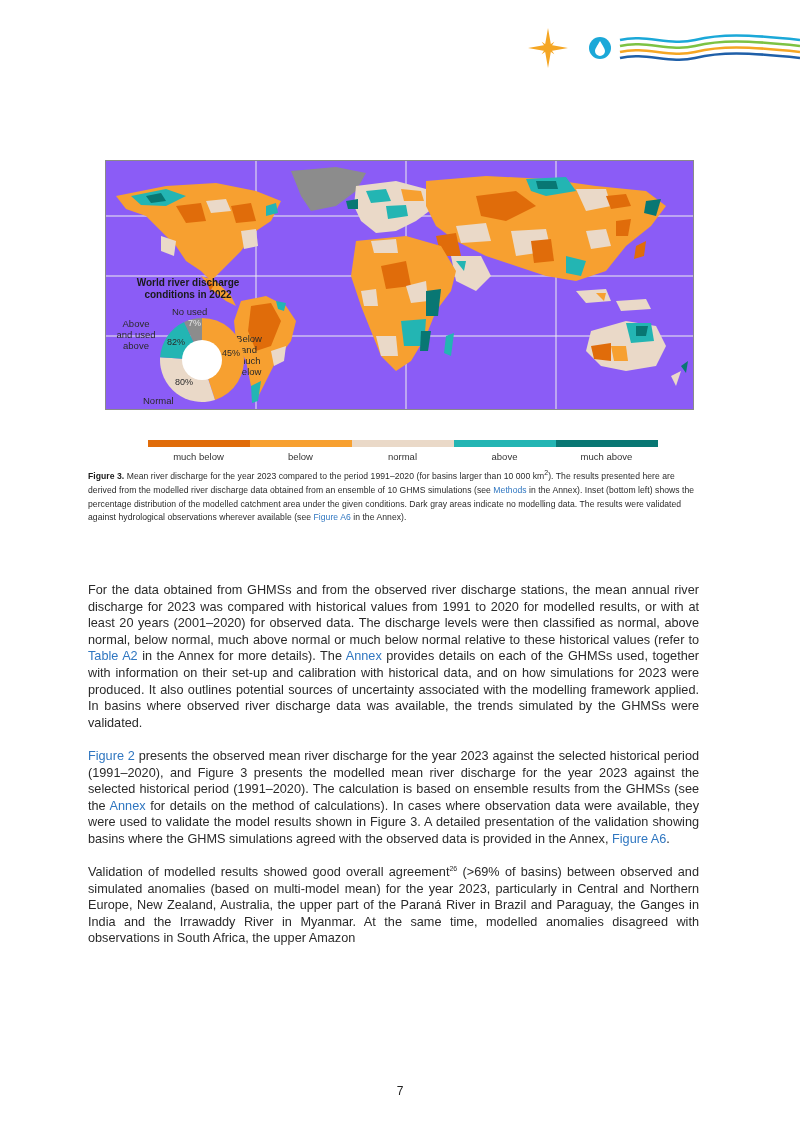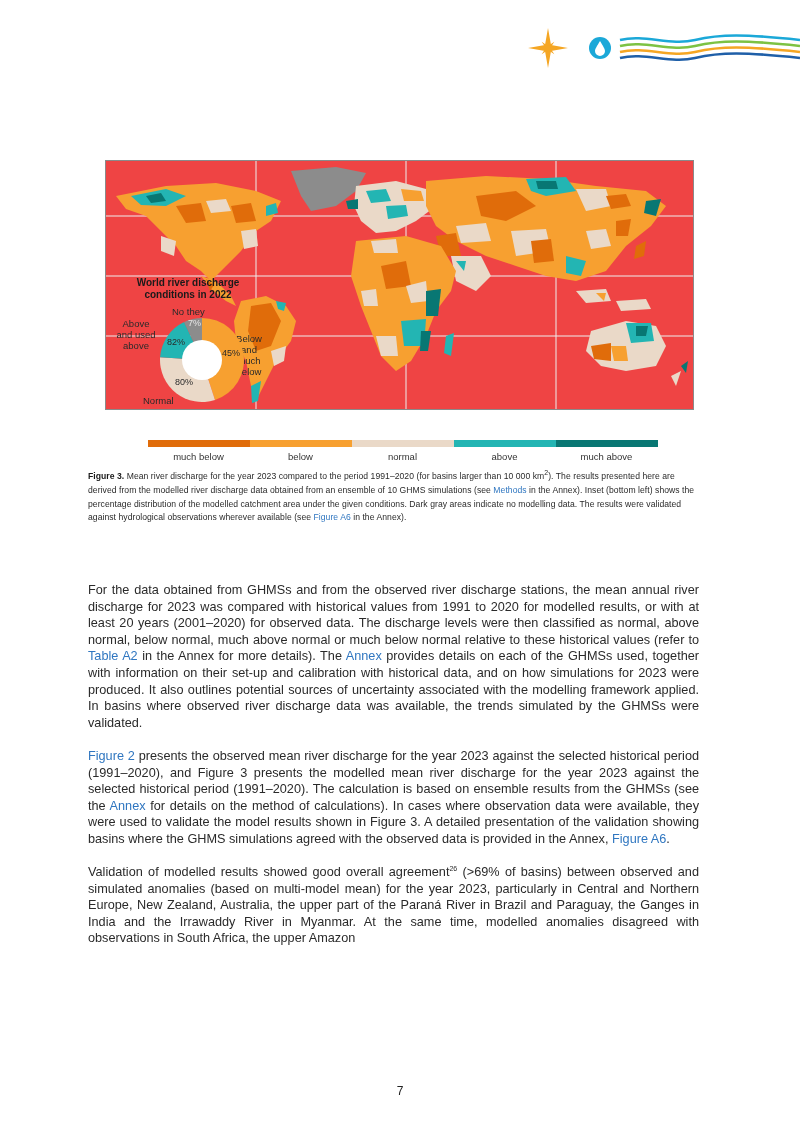--- a/index.html
+++ b/index.html
@@ -1,18 +1,18 @@
 <!DOCTYPE html>
 <html><head>
 <meta charset="utf-8">
 <style>
   html, body { margin: 0; padding: 0; background: #ffffff; }
   body { width: 800px; height: 1131px; position: relative; overflow: hidden; font-family: "Liberation Sans", sans-serif; color: #1f1f1f; }
   .logo { position: absolute; left: 520px; top: 22px; width: 280px; height: 52px; }
-  .map-frame { position: absolute; left: 105px; top: 160px; width: 589px; height: 250px; border: 1px solid #8a8a8a; background: #ef4444; overflow: hidden; box-sizing: border-box; }
+  .map-frame { position: absolute; left: 105px; top: 160px; width: 589px; height: 250px; border: 1px solid #8a8a8a; background: #8b5cf6; overflow: hidden; box-sizing: border-box; }
   .map-frame svg.map { position: absolute; left: 0; top: 0; }
   .inset-title { position: absolute; left: 24px; top: 116px; width: 116px; font-size: 10px; font-weight: bold; text-align: center; line-height: 12px; color: #1a1a1a; }
   .inset-lbl { position: absolute; font-size: 9.5px; line-height: 11px; color: #2a2a2a; text-align: center; }
   .donut-pct { position: absolute; font-size: 9px; color: #2a2a2a; }
   .legend { position: absolute; left: 136px; top: 440px; width: 533px; display: flex; justify-content: center; }
   .legend-item { width: 102px; display: flex; flex-direction: column; align-items: center; }
   .legend-bar { width: 102px; height: 7px; }
   .legend-label { font-size: 9.5px; margin-top: 4px; color: #333; }
   .caption { position: absolute; left: 88px; top: 470px; width: 615px; font-family: "Liberation Sans", sans-serif; font-size: 8.6px; line-height: 13.8px; color: #2a2a2a; letter-spacing: 0.05px; }
   .caption b { color: #1a1a1a; }
@@ -127,21 +127,21 @@
     <path d="M565,215 L575,210 L570,225 Z" fill="#ead9c8"></path>
 
     <path d="M530,85 L540,80 L538,95 L528,98 Z" fill="#e06c0a"></path>
   </svg>
 
   <div class="inset-title">
     <div>World river discharge</div>
     <div>conditions in 2022</div>
   </div>
 
-  <div class="inset-lbl" style="left:66px; top:145px;">No they</div>
+  <div class="inset-lbl" style="left:66px; top:145px;">No used</div>
   <div class="inset-lbl" style="left:2px; top:157px; width:56px;">
     <div>Above</div>
     <div>and used</div>
     <div>above</div>
   </div>
   <div class="inset-lbl" style="left:122px; top:172px; width:42px;">
     <div>Below</div>
     <div>and</div>
     <div>much</div>
     <div>below</div>

